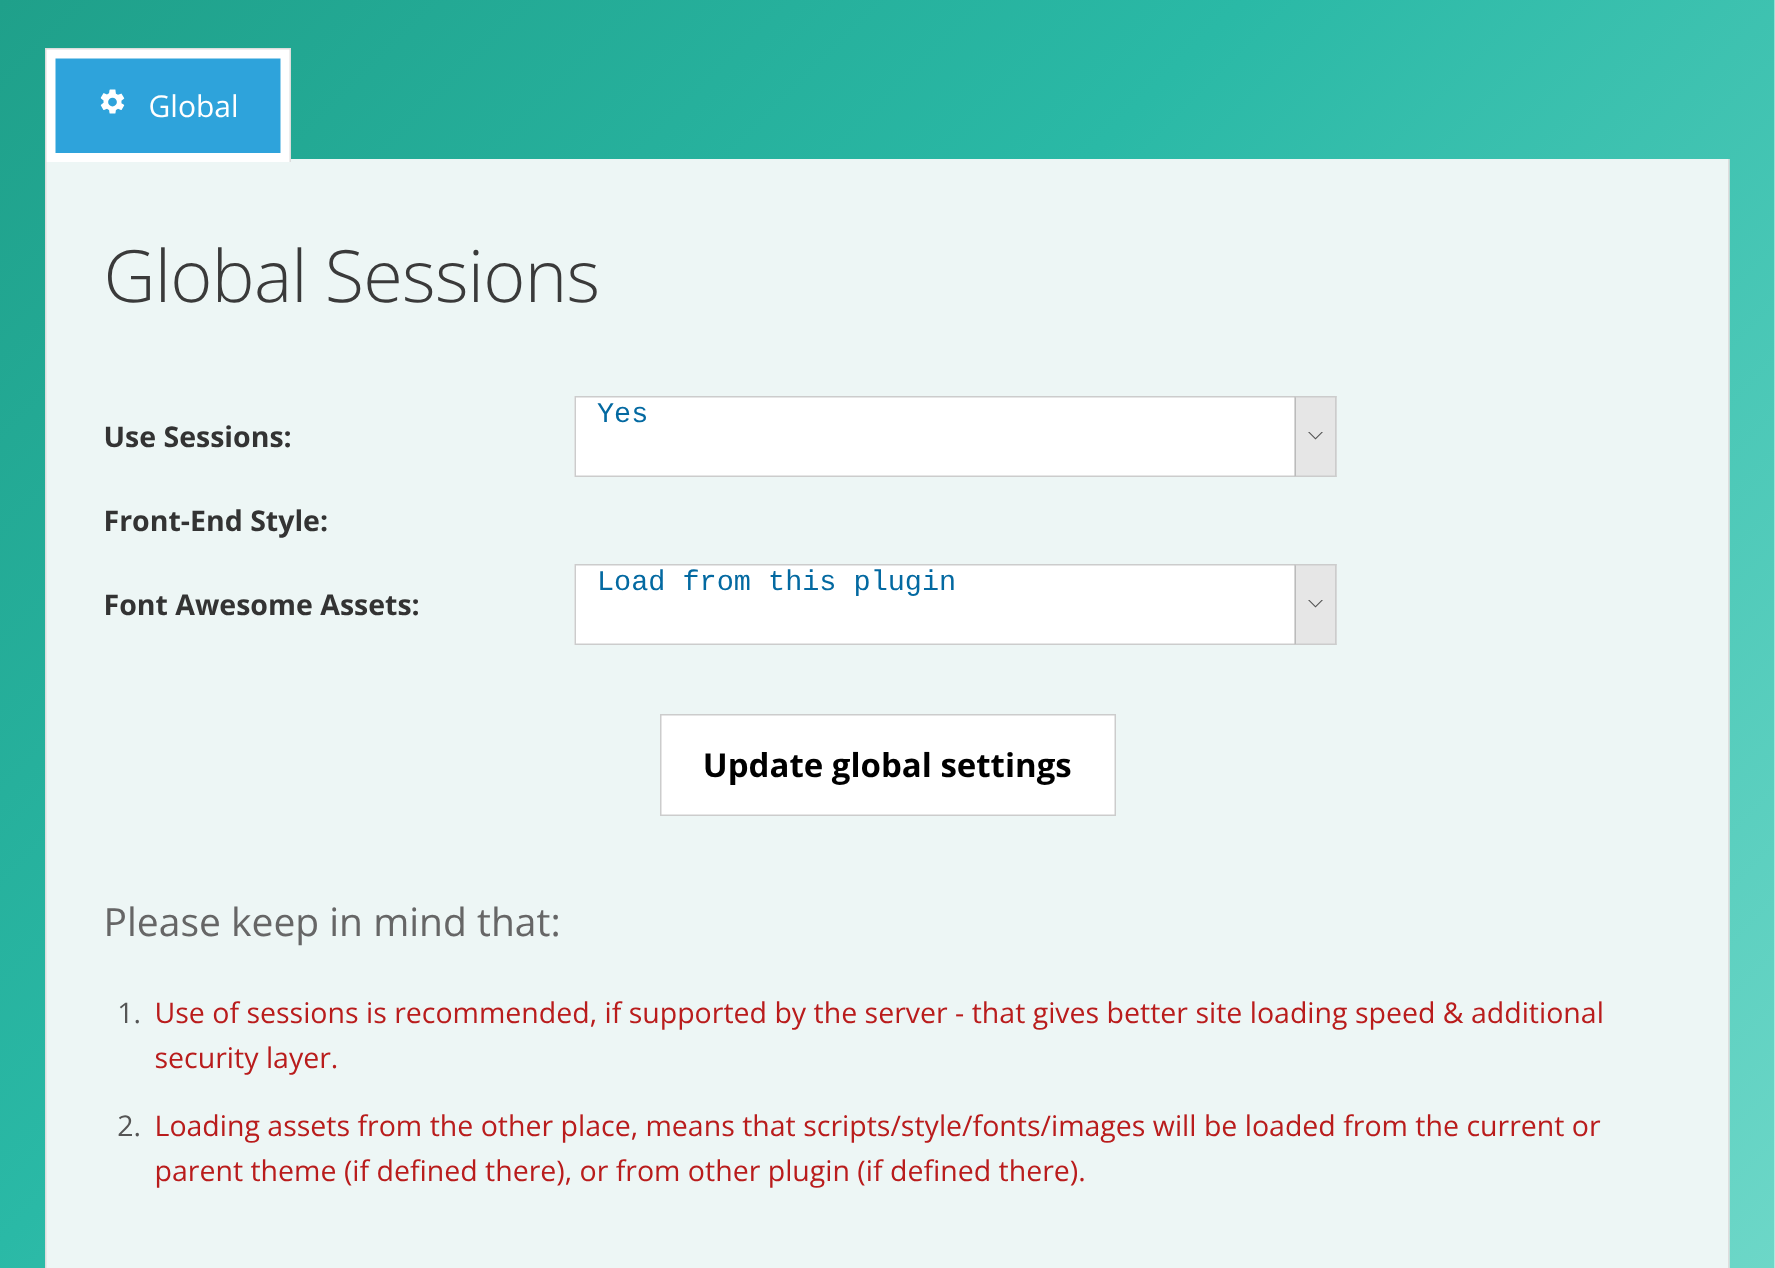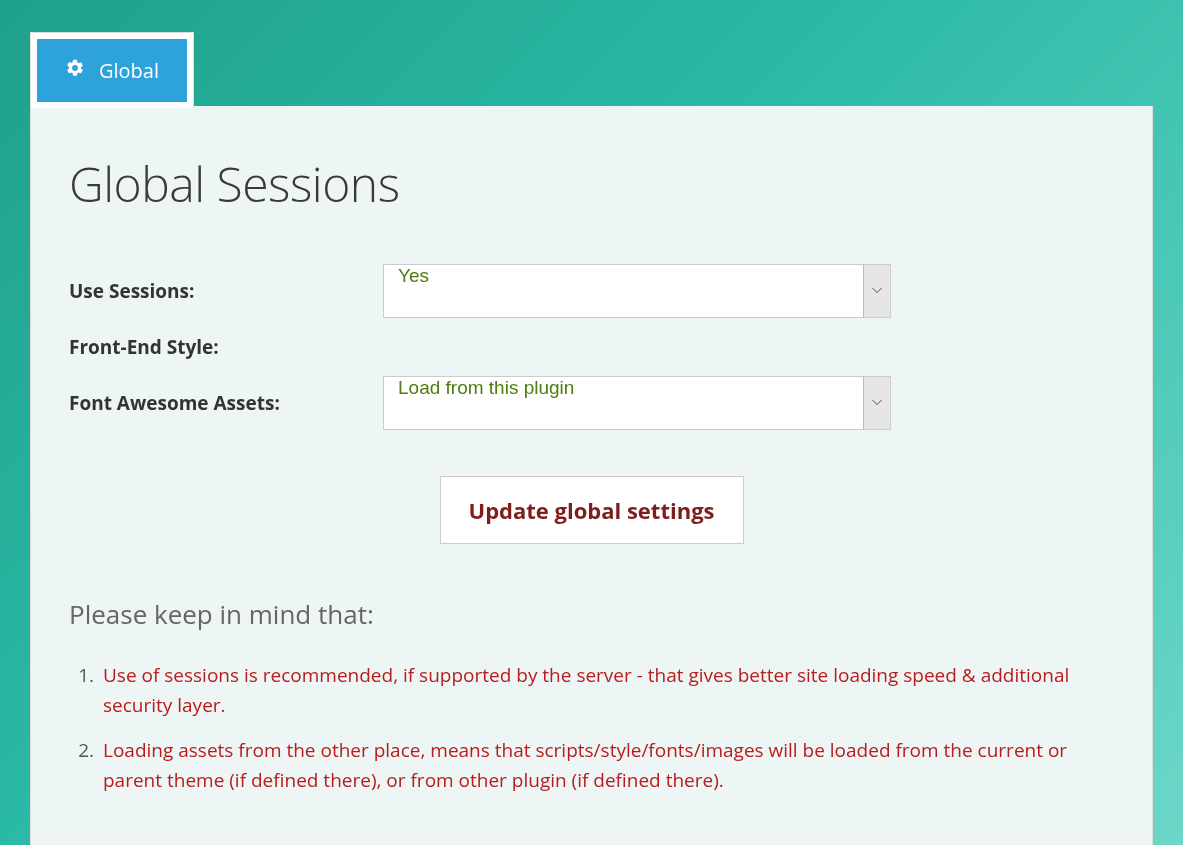--- a/index.html
+++ b/index.html
@@ -86,24 +86,24 @@
     .select-wrap {
       position: relative;
       width: 508px;
     }
 
     .form-select {
       width: 100%;
       height: 54px;
       padding: 0 44px 0 14px;
       font-size: 19px;
-      color: #4d7c0f;
+      color: #0369a1;
       background: #fff;
       border: 1px solid #ccc;
-      font-family: Liberation Sans, sans-serif;
+      font-family: Liberation Mono, monospace;
       appearance: none;
       -webkit-appearance: none;
       -moz-appearance: none;
       cursor: pointer;
     }
 
     .select-arrow {
       position: absolute;
       right: 0;
       top: 0;
@@ -130,21 +130,21 @@
       margin-top: 46px;
       margin-bottom: 52px;
     }
 
     .submit-button {
       background: #fff;
       border: 1px solid #ccc;
       padding: 18px 28px;
       font-size: 22px;
       font-weight: 700;
-      color: #7f1d1d;
+      color: #000000;
       font-family: inherit;
       cursor: pointer;
     }
 
     .notes-intro {
       font-size: 26px;
       color: #666;
       margin-bottom: 28px;
     }
 

